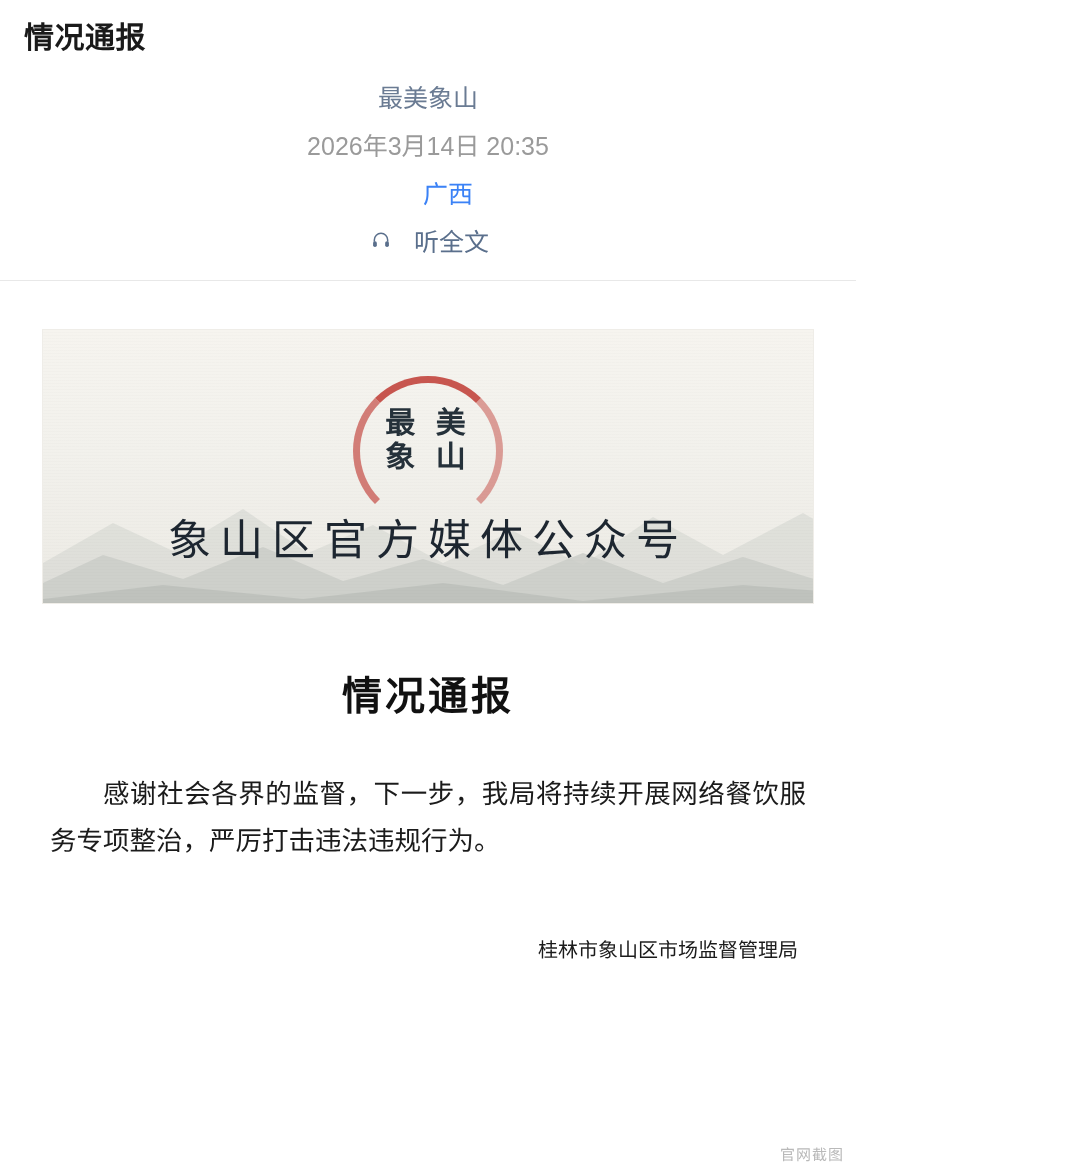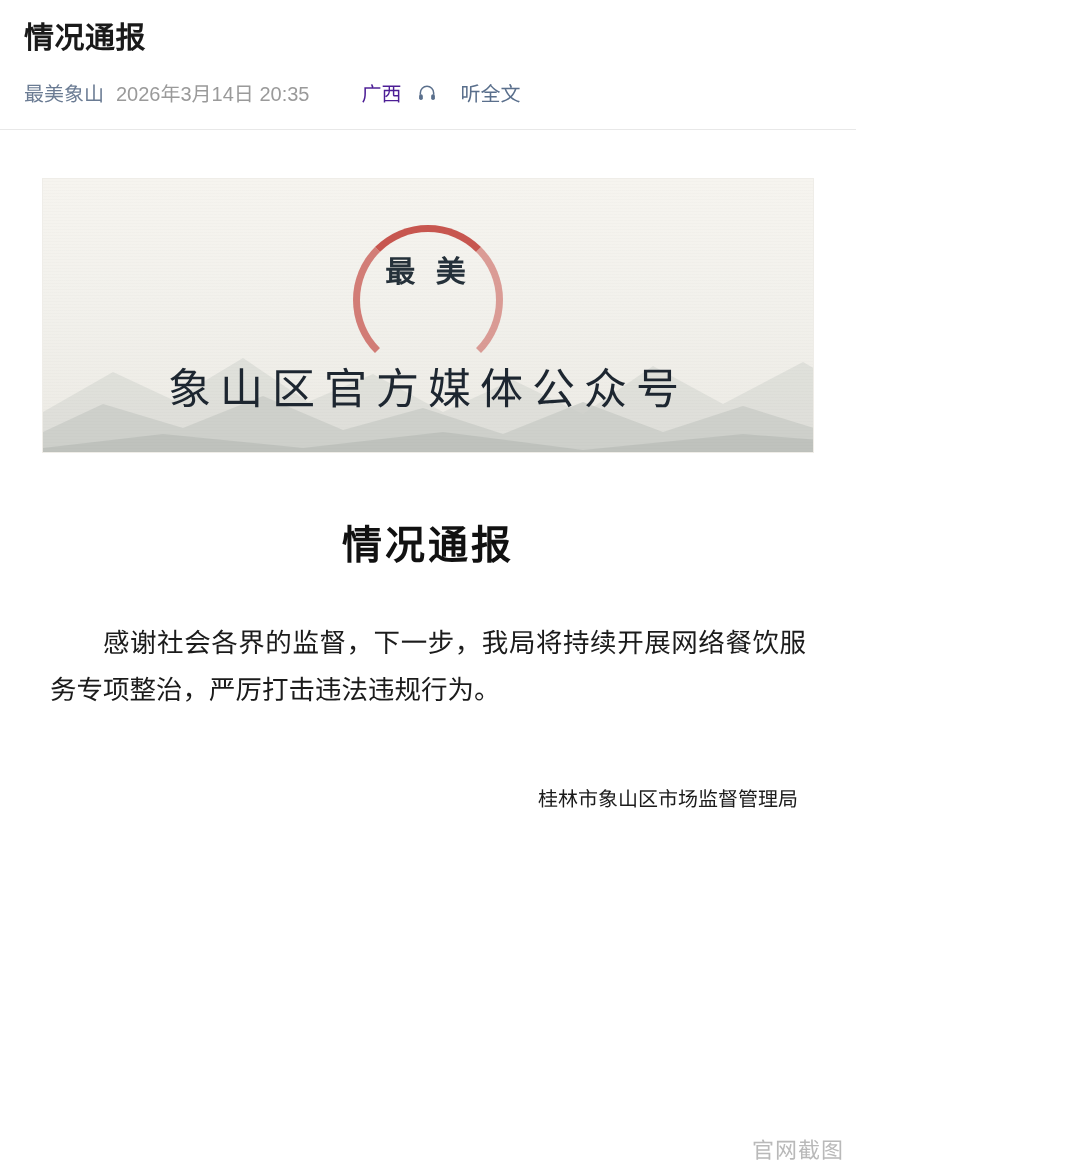--- a/index.html
+++ b/index.html
@@ -31,30 +31,31 @@
     font-size: 30px;
     font-weight: bold;
     color: #1a1a1a;
     letter-spacing: 0.5px;
     margin: 0 0 22px 0;
     line-height: 1.2;
   }
   .meta-row {
     display: flex;
     align-items: center;
-    font-size: 20px;
+    font-size: 25px;
     color: #9a9a9a;
     gap: 12px;
     padding-bottom: 22px;
+    flex-direction: column;
   }
   .meta-account {
     color: #6a7b93;
   }
   .meta-date { color: #9a9a9a; }
-  .meta-region { color: #4c1d95; margin-left: 40px; }
+  .meta-region { color: #3b82f6; margin-left: 40px; }
   .listen {
     display: inline-flex;
     align-items: center;
     gap: 23px;
     color: #5a6f8c;
     margin-left: 4px;
     cursor: pointer;
   }
   .listen svg { display: block; }
   .listen-label { color: #5a6f8c; }
@@ -178,21 +179,21 @@
   .sig-date {
     font-size: 27px;
     color: #1b1b1b;
     line-height: 1.6;
   }
 
   .watermark {
     position: absolute;
     right: 12px;
     bottom: 8px;
-    font-size: 22px;
+    font-size: 15px;
     color: #b9b9b9;
     letter-spacing: 1px;
     margin-top: 17px;
   }
 
   .bottom-space { height: 40px; }
 </style>
 </head>
 <body>
 
@@ -226,20 +227,21 @@
         <svg class="hills" viewBox="0 0 880 190" preserveAspectRatio="none">
           <path d="M0,150 L70,110 L130,138 L200,96 L265,140 L330,112 L400,150 L470,118 L540,152 L610,104 L680,142 L760,100 L830,140 L880,116 L880,190 L0,190 Z" fill="#d9dbd6" opacity="0.75"></path>
           <path d="M0,170 L60,142 L140,166 L220,134 L300,168 L380,146 L460,172 L540,140 L620,170 L700,144 L790,172 L880,148 L880,190 L0,190 Z" fill="#c9ccc7" opacity="0.8"></path>
           <path d="M0,186 L120,172 L260,186 L400,170 L540,188 L700,172 L880,186 L880,190 L0,190 Z" fill="#bcc0bb" opacity="0.85"></path>
         </svg>
         <div class="texture"></div>
         <div class="logo-block">
           <div class="logo-arc"></div>
           <div class="logo-text">
             <div>最 美</div>
+            <div>象 山</div>
           </div>
         </div>
         <div class="banner-title">象山区官方媒体公众号</div>
       </div>
     </div>
 
     <div class="doc-title">情况通报</div>
 
     <p class="para">感谢社会各界的监督，下一步，我局将持续开展网络餐饮服务专项整治，严厉打击违法违规行为。</p>
 

